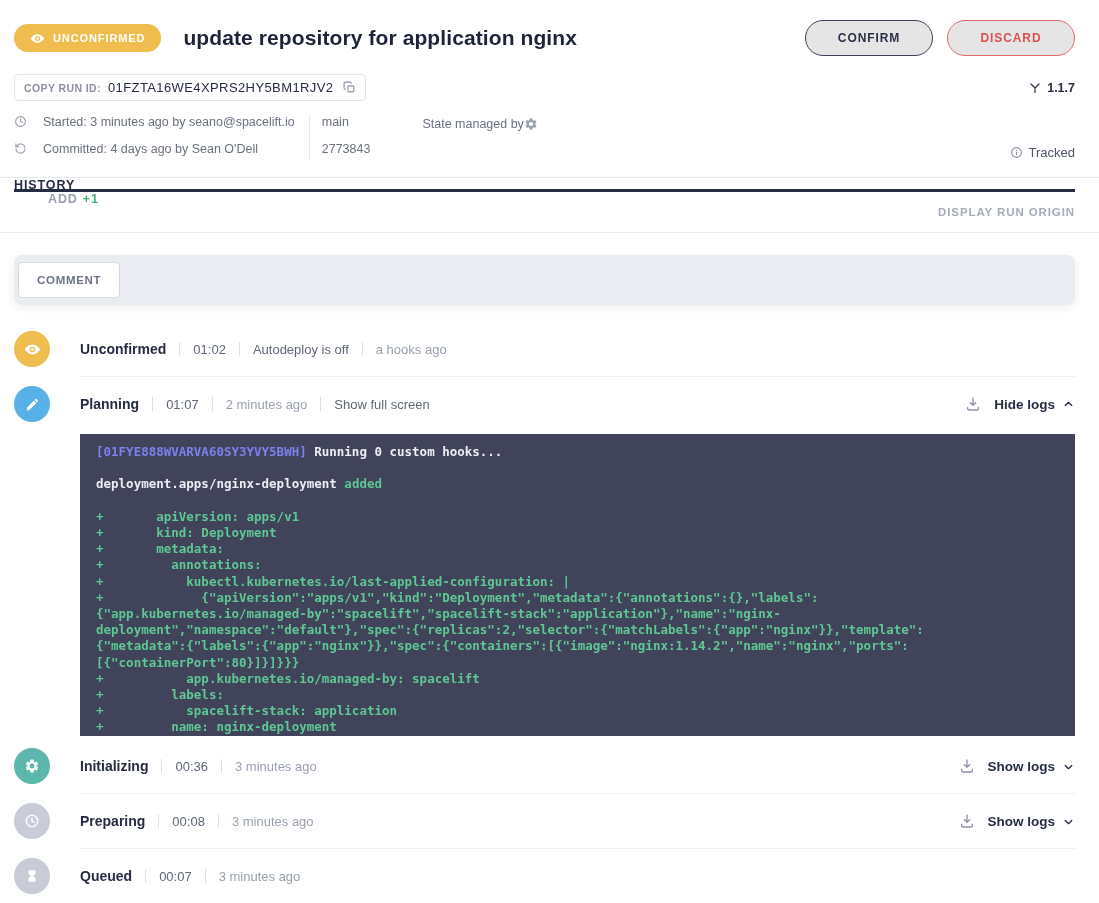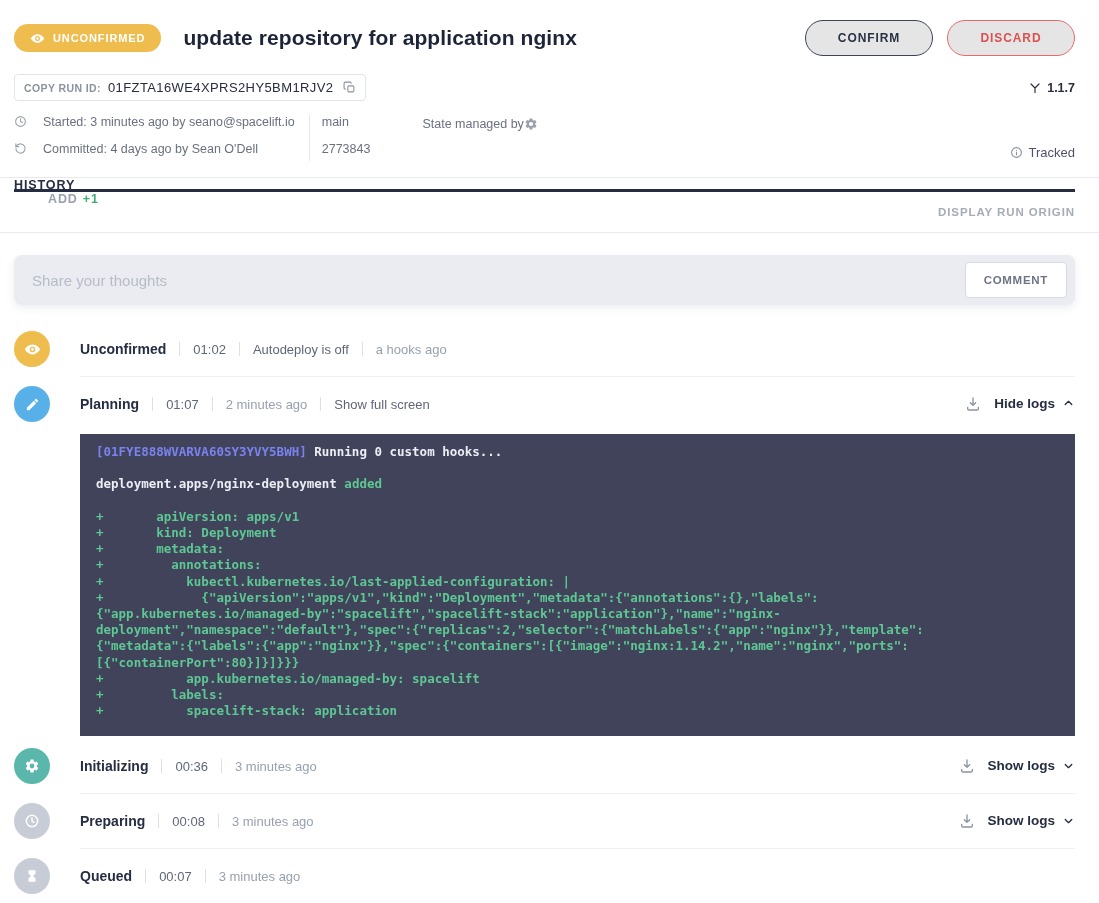--- a/index.html
+++ b/index.html
@@ -80,21 +80,21 @@
   .c-yellow{background:#eebd4d;}
   .c-blue{background:#58b0e8;}
   .c-teal{background:#5bb7ac;}
   .c-grey{background:#c8ccd6;}
   .tcontent{display:flex;align-items:center;margin-left:30px;flex:1;min-width:0;white-space:nowrap;}
   .tstate{font-size:14px;font-weight:700;color:#262d42;}
   .sep{display:inline-block;width:1px;height:14px;background:#dcdfe5;margin:0 13px;}
   .tdur,.tnote,.tlink{font-size:13px;color:#5f6678;}
   .tago{font-size:13px;color:#99a0ae;}
   .tlink{cursor:pointer;}
-  .tright{margin-left:auto;display:flex;align-items:flex-start;gap:13px;}
+  .tright{margin-left:auto;display:flex;align-items:center;gap:13px;}
   .tright .dl{color:#8d93a3;cursor:pointer;display:flex;}
   .ttoggle{display:flex;align-items:center;gap:7px;cursor:pointer;font-size:13.5px;font-weight:600;color:#262d42;}
   .ttoggle svg{display:block;color:#262d42;}
   .tsep{height:1px;background:#eef0f4;margin:9px 0 9px 66px;}
   
   .log{
     margin:12px 0 12px 66px;background:#404359;height:302px;box-sizing:border-box;
     padding:10px 16px 0 16px;overflow:hidden;
     font-family:"DejaVu Sans Mono",monospace;font-size:12.5px;font-weight:700;
     line-height:16.2px;color:#eceef5;
@@ -203,21 +203,20 @@
     </div>
     <div class="tab idle">
       <span>ADD</span>
       <span class="plus">+1</span>
     </div>
     <div class="runorigin">DISPLAY RUN ORIGIN</div>
   </nav>
 
   <div class="cwrap px">
     <div class="cbox">
-      <input class="cinput" type="text" placeholder="Share your thoughts" style="">
       <button class="cbtn">COMMENT</button>
     </div>
   </div>
 
   <div class="timeline px">
 
     <div class="trow">
       <div class="circ c-yellow">
         <span>
           <svg width="17" height="17" viewBox="0 0 24 24" fill="currentColor">
@@ -284,20 +283,21 @@
         <div class="log-line"><span class="lc-green">+         annotations:</span></div>
         <div class="log-line"><span class="lc-green">+           kubectl.kubernetes.io/last-applied-configuration: |</span></div>
         <div class="log-line"><span class="lc-green">+             {"apiVersion":"apps/v1","kind":"Deployment","metadata":{"annotations":{},"labels":</span></div>
         <div class="log-line"><span class="lc-green">{"app.kubernetes.io/managed-by":"spacelift","spacelift-stack":"application"},"name":"nginx-</span></div>
         <div class="log-line"><span class="lc-green">deployment","namespace":"default"},"spec":{"replicas":2,"selector":{"matchLabels":{"app":"nginx"}},"template":</span></div>
         <div class="log-line"><span class="lc-green">{"metadata":{"labels":{"app":"nginx"}},"spec":{"containers":[{"image":"nginx:1.14.2","name":"nginx","ports":</span></div>
         <div class="log-line"><span class="lc-green">[{"containerPort":80}]}]}}}</span></div>
         <div class="log-line"><span class="lc-green">+           app.kubernetes.io/managed-by: spacelift</span></div>
         <div class="log-line"><span class="lc-green">+         labels:</span></div>
         <div class="log-line"><span class="lc-green">+           spacelift-stack: application</span></div>
+        <div class="log-line"><span class="lc-green">+         name: nginx-deployment</span></div>
       </div>
 
     <div class="trow">
       <div class="circ c-teal">
         <span>
           <svg width="16" height="16" viewBox="0 0 24 24" fill="currentColor">
               <path d="M19.14 12.94c.04-.31.06-.63.06-.94s-.02-.63-.07-.94l2.03-1.58a.49.49 0 0 0 .12-.61l-1.92-3.32a.49.49 0 0 0-.59-.22l-2.39.96c-.5-.38-1.03-.7-1.62-.94l-.36-2.54a.48.48 0 0 0-.48-.41h-3.84a.48.48 0 0 0-.47.41l-.36 2.54c-.59.24-1.13.57-1.62.94l-2.39-.96a.49.49 0 0 0-.59.22L2.74 8.87a.48.48 0 0 0 .12.61l2.03 1.58c-.05.31-.09.63-.09.94s.02.63.07.94l-2.03 1.58a.49.49 0 0 0-.12.61l1.92 3.32c.12.22.37.29.59.22l2.39-.96c.5.38 1.03.7 1.62.94l.36 2.54c.05.24.24.41.48.41h3.84c.24 0 .44-.17.47-.41l.36-2.54c.59-.24 1.13-.56 1.62-.94l2.39.96c.22.08.47 0 .59-.22l1.92-3.32a.49.49 0 0 0-.12-.61l-2.01-1.58zM12 15.6a3.6 3.6 0 1 1 0-7.2 3.6 3.6 0 0 1 0 7.2z"></path>
             </svg>
         </span>
       </div>

